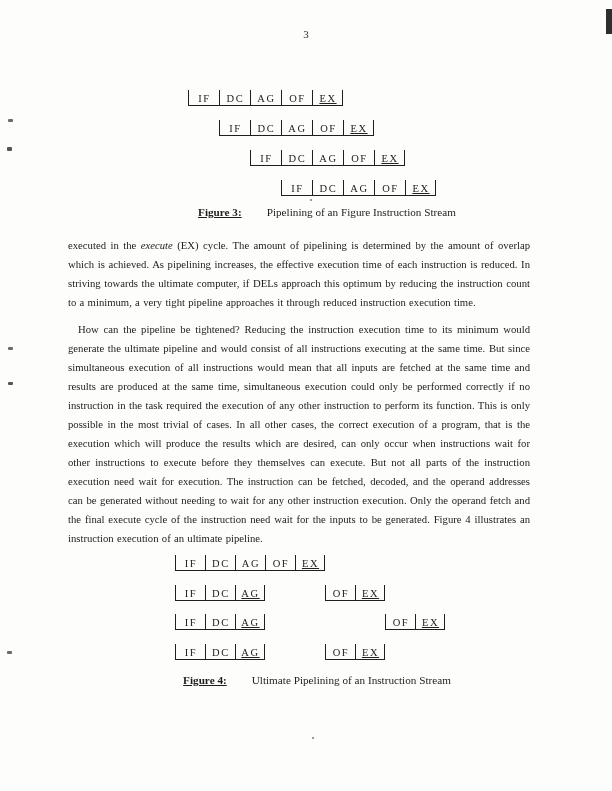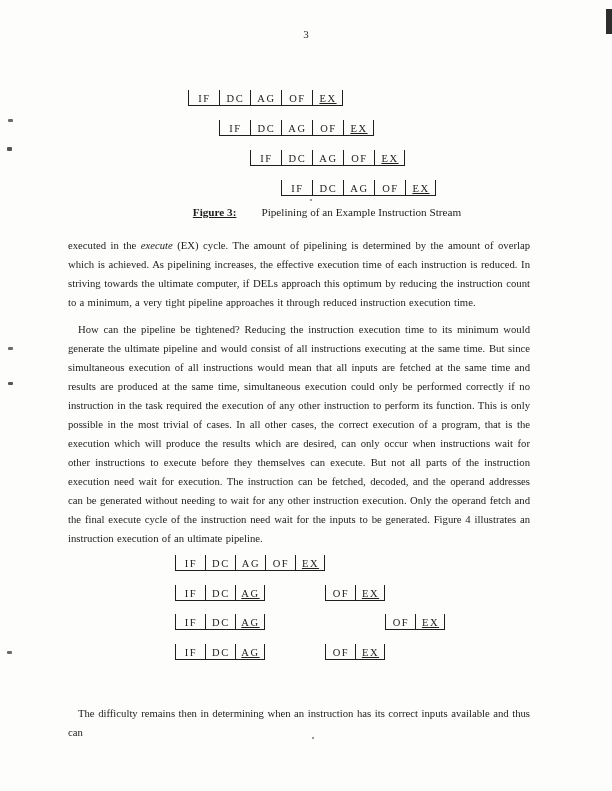--- a/index.html
+++ b/index.html
@@ -109,21 +109,21 @@
       <div class="pipe-group" style="left: 281px; top: 180px;">
         <span class="pipe-cell" style="width: 31px;">IF</span>
         <span class="pipe-cell" style="width: 31px;">DC</span>
         <span class="pipe-cell" style="width: 31px;">AG</span>
         <span class="pipe-cell" style="width: 31px;">OF</span>
         <span class="pipe-cell" style="width: 31px;">EX</span>
       </div>
     </div>
 
   <div class="caption cap3">
-    <span class="cap-label">Figure 3:</span><span>Pipelining of an Example Instruction Stream</span>
+    <span class="cap-label">Figure 3:</span><span>Pipelining of an Figure Instruction Stream</span>
   </div>
 
   <p class="body para1"><span>executed in the </span><i>execute</i><span> (EX) cycle.  The amount of pipelining is determined by the amount of overlap which is achieved.  As pipelining increases, the effective execution time of each instruction is reduced.  In striving towards the ultimate computer, if DELs approach this optimum by reducing the instruction count to a minimum, a very tight pipeline approaches it through reduced instruction execution time.</span></p>
 
   <p class="body para2">How can the pipeline be tightened?  Reducing the instruction execution time to its minimum would generate the ultimate pipeline and would consist of all instructions executing at the same time.  But since simultaneous execution of all instructions would mean that all inputs are fetched at the same time and results are produced at the same time, simultaneous execution could only be performed correctly if no instruction in the task required the execution of any other instruction to perform its function.  This is only possible in the most trivial of cases.  In all other cases, the correct execution of a program, that is the execution which will produce the results which are desired, can only occur when instructions wait for other instructions to execute before they themselves can execute.  But not all parts of the instruction execution need wait for execution.  The instruction can be fetched, decoded, and the operand addresses can be generated without needing to wait for any other instruction execution.  Only the operand fetch and the final execute cycle of the instruction need wait for the inputs to be generated.  Figure 4 illustrates an instruction execution of an ultimate pipeline.</p>
 
   <div id="fig4-rows">
       <div class="pipe-group" style="left: 175px; top: 555px;">
         <span class="pipe-cell" style="width: 30px;">IF</span>
         <span class="pipe-cell" style="width: 30px;">DC</span>
@@ -153,22 +153,24 @@
         <span class="pipe-cell" style="width: 30px;">IF</span>
         <span class="pipe-cell" style="width: 30px;">DC</span>
         <span class="pipe-cell" style="width: 30px;">AG</span>
       </div>
       <div class="pipe-group" style="left: 325px; top: 643.5px;">
         <span class="pipe-cell" style="width: 30px;">OF</span>
         <span class="pipe-cell" style="width: 30px;">EX</span>
       </div>
     </div>
 
+  <div class="caption cap4">
+    <span class="cap-label">Figure 4:</span><span>Ultimate Pipelining of an Instruction Stream</span>
+  </div>
 
-  <p class="body para3">The difficulty remains then in determining when an instruction has its correct inputs available and thus can</p>
 
   <div class="artifact edge-mark"></div>
   <div class="artifact speck sp1"></div>
   <div class="artifact speck sp2"></div>
   <div class="artifact speck sp3"></div>
   <div class="artifact speck sp4"></div>
   <div class="artifact speck sp5"></div>
   <div class="artifact dot d1"></div>
   <div class="artifact dot d2"></div>
 

